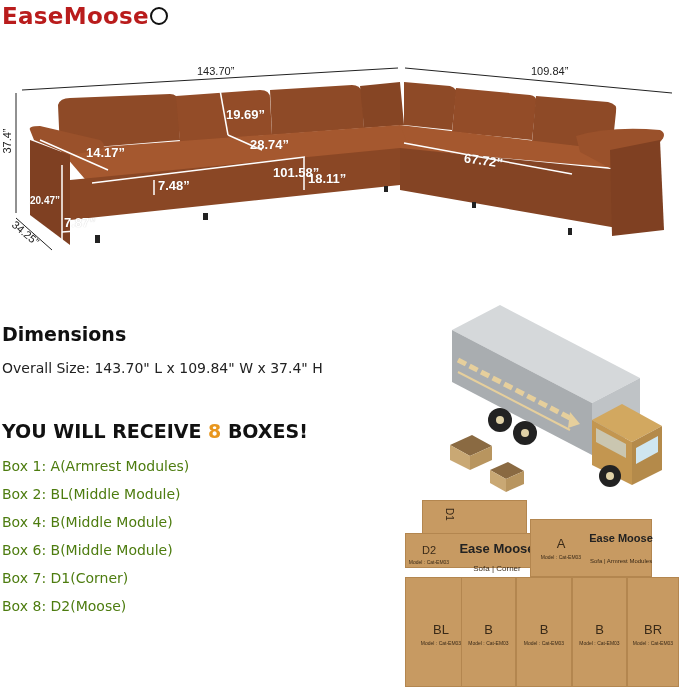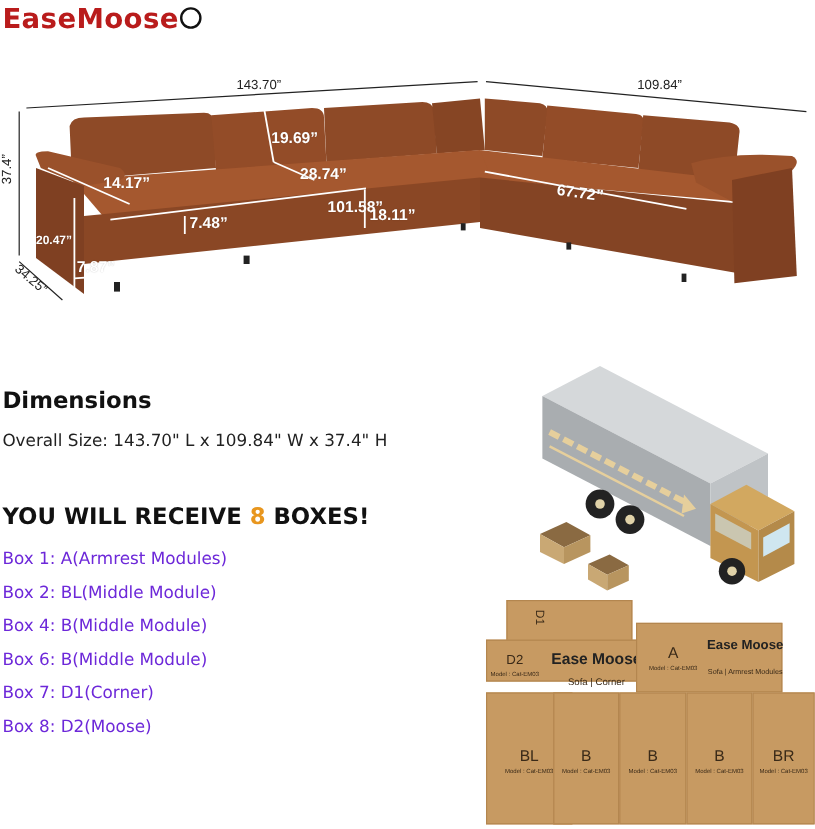--- a/index.html
+++ b/index.html
@@ -6,21 +6,21 @@
   body{width:679px;height:691px;position:relative;overflow:hidden;font-family:"DejaVu Sans","Liberation Sans",sans-serif;color:#1a1a1a;}
   .abs{position:absolute;}
   .brand{left:2px;top:2px;font-family:"DejaVu Sans",sans-serif;font-weight:bold;font-size:23px;letter-spacing:0.3px;color:#b91c1c;line-height:28px;}
   .brand-moose{display:inline-block;width:14px;height:14px;border-radius:50%;border:2px solid #111;vertical-align:middle;margin-left:1px;position:relative;top:-2px;}
   .dim{font-family:"Liberation Sans",sans-serif;font-size:11px;color:#222;white-space:nowrap;}
   .dim-w{font-family:"Liberation Sans",sans-serif;font-weight:bold;font-size:13px;color:#ffffff;white-space:nowrap;text-shadow:0 0 1px rgba(0,0,0,0.25);}
   .h-dim{left:2px;top:323px;font-family:"DejaVu Sans",sans-serif;font-weight:bold;font-size:19px;color:#111;}
   .overall{left:2px;top:360px;font-family:"DejaVu Sans",sans-serif;font-size:14px;color:#222;white-space:nowrap;}
   .h-recv{left:2px;top:420px;font-family:"DejaVu Sans",sans-serif;font-weight:bold;font-size:19px;color:#111;white-space:nowrap;}
   .h-recv .accent{color:#e8961e;}
-  .box-list{left:2px;top:456px;margin:0;padding:0;list-style:none;font-family:"DejaVu Sans",sans-serif;font-size:14px;color:#6d28d9;}
+  .box-list{left:2px;top:456px;margin:0;padding:0;list-style:none;font-family:"DejaVu Sans",sans-serif;font-size:14px;color:#4d7c0f;}
   .box-list li{height:28px;line-height:20px;white-space:nowrap;}
   .carton{position:absolute;background:#c79a62;border:1px solid #b3864f;box-sizing:border-box;}
   .carton-label{position:absolute;width:100%;text-align:center;font-family:"Liberation Sans",sans-serif;color:#3a2a18;}
   .carton-model{position:absolute;width:100%;text-align:center;font-family:"Liberation Sans",sans-serif;font-size:5px;color:#3a2a18;}
 </style>
 </head>
 <body>
 
 <div class="abs brand">
   <span>EaseMoose</span><span class="brand-moose"></span>

